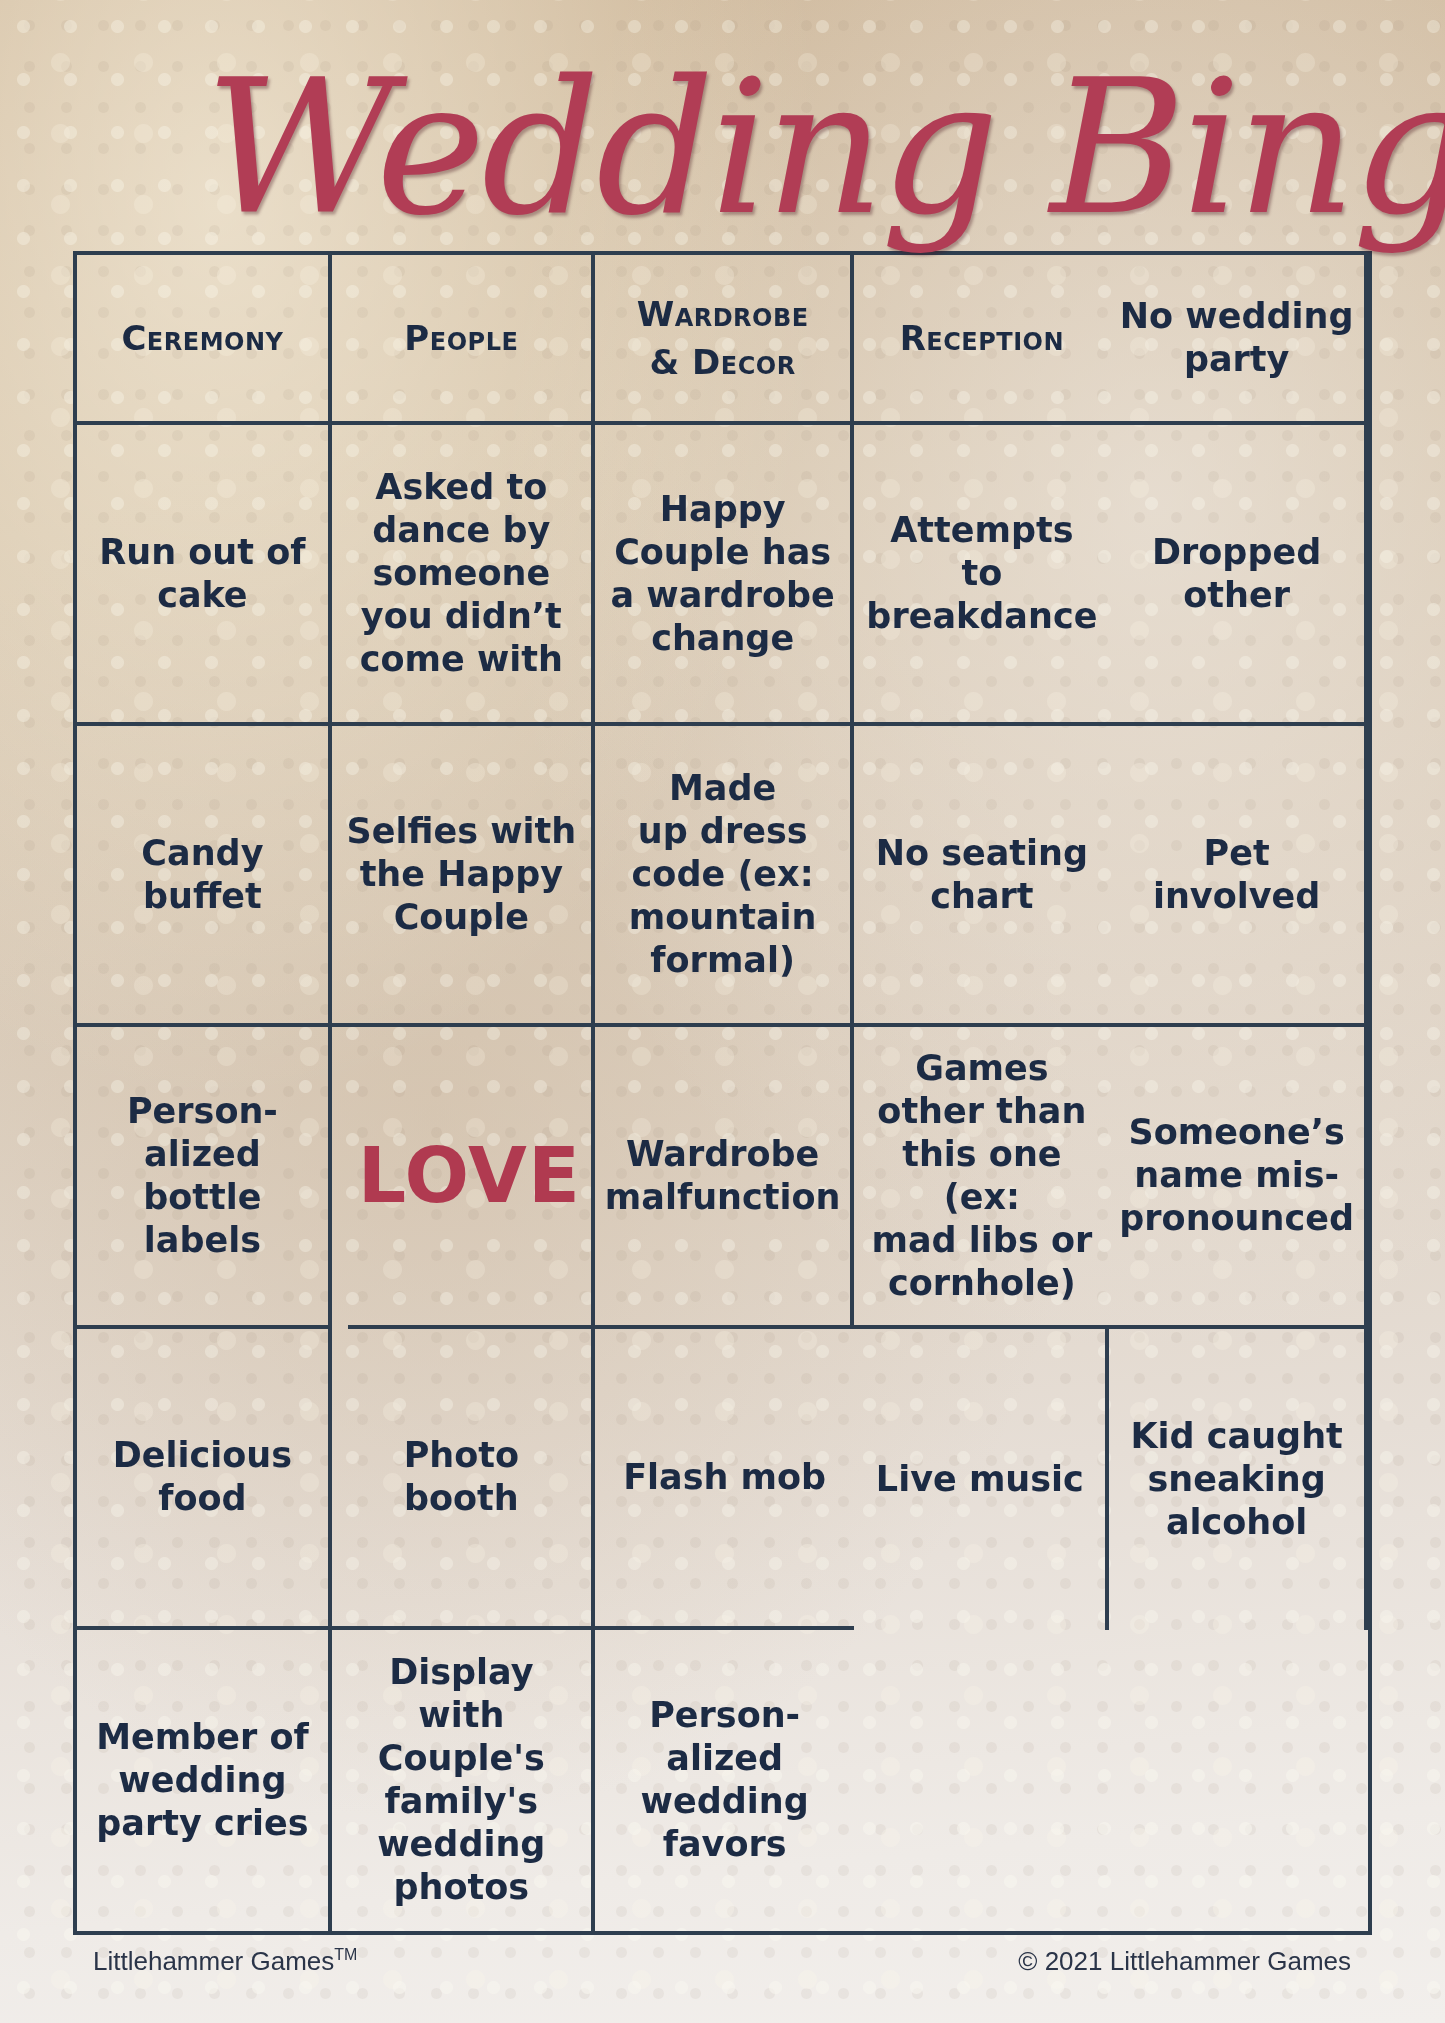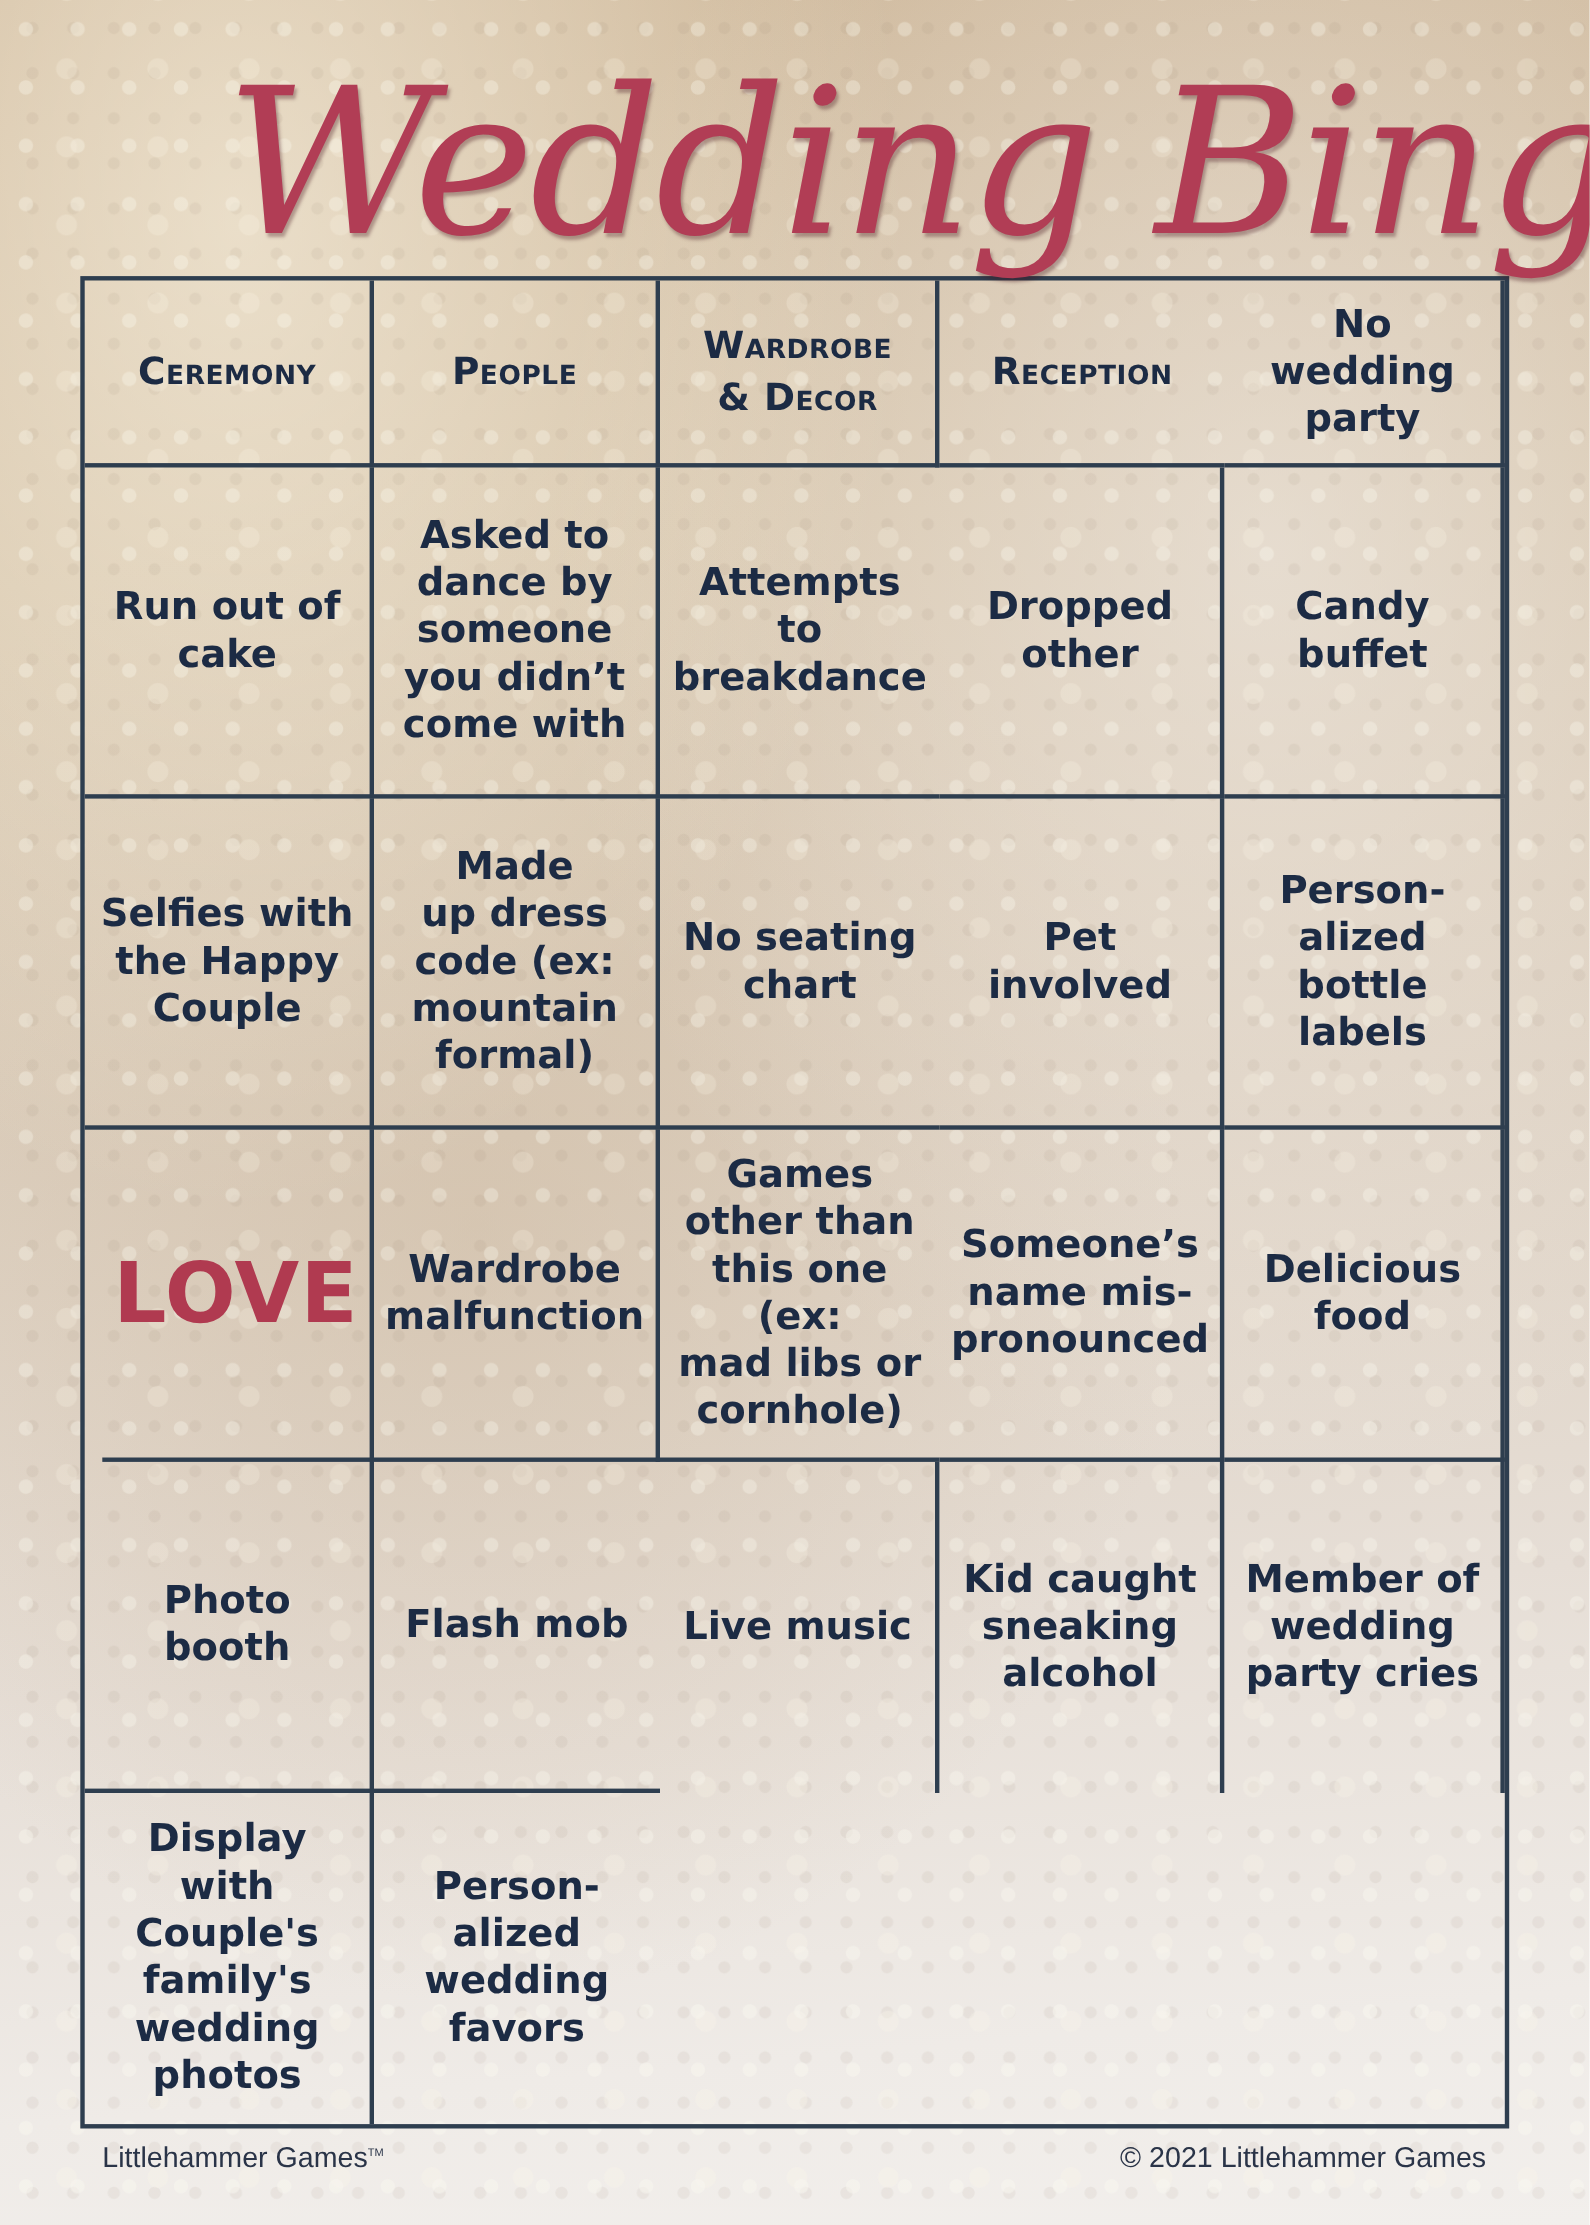--- a/index.html
+++ b/index.html
@@ -55,21 +55,21 @@
     font-size: 34px; line-height: 48px; font-variant: small-caps;
     letter-spacing: 0.5px; font-weight: bold;
   }
   .cell.free { color: #b03a50; font-size: 76px; letter-spacing: 1px; margin-left: 16px; }
   .footer {
     position: absolute; top: 1946px; font-size: 26px; color: #2a3448;
     font-family: "Liberation Sans", sans-serif; z-index: 2;
   }
   .footer.left { left: 93px; }
   .footer.right { right: 94px; }
-  .footer sup { font-size: 10px; }
+  .footer sup { font-size: 16px; }
 </style>
 </head>
 <body>
 
 <div class="sparkle"></div>
 
 <div class="title">
   <span class="title-text">Wedding Bingo</span>
 </div>
 
@@ -82,20 +82,24 @@
 
   <div class="cell">No wedding
 party</div>
   <div class="cell">Run out of
 cake</div>
   <div class="cell">Asked to
 dance by
 someone
 you didn’t
 come with</div>
+  <div class="cell">Happy
+Couple has
+a wardrobe
+change</div>
   <div class="cell col-last">Attempts to
 breakdance</div>
 
   <div class="cell">Dropped
 other</div>
   <div class="cell">Candy
 buffet</div>
   <div class="cell">Selfies with
 the Happy
 Couple</div>

